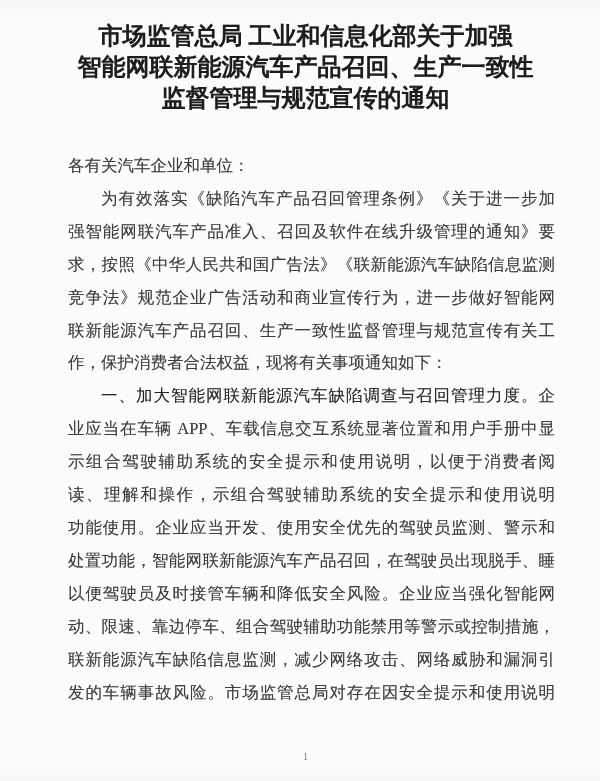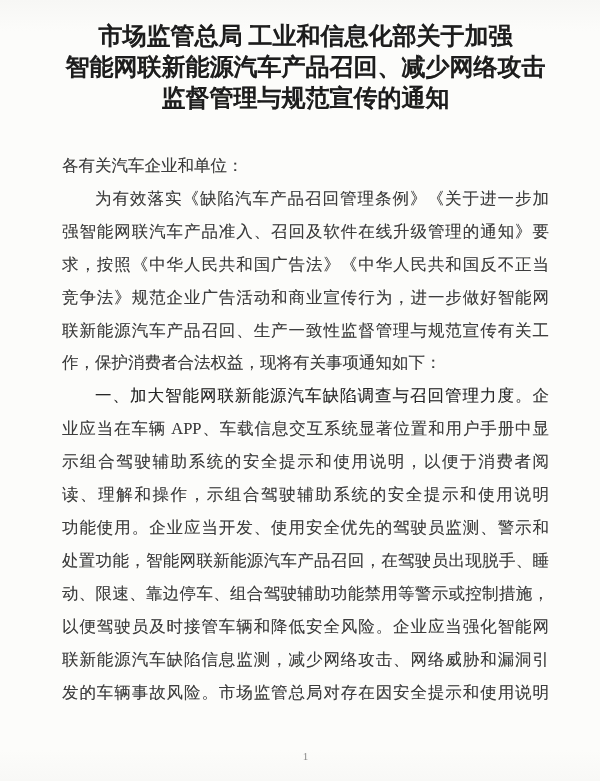--- a/index.html
+++ b/index.html
@@ -19,21 +19,21 @@
     text-align: center;
     font-size: 24px;
     line-height: 31px;
     font-weight: 700;
     color: #1d1d1d;
     text-shadow: 0 0 0.6px rgba(40,40,40,0.5);
   }
   .body-col {
     position: absolute;
     top: 150px;
-    left: 62px;
+    left: 68px;
     width: 487px;
     font-size: 16.5px;
     line-height: 32.9px;
     color: #3d3d3d;
     text-shadow: 0 0 0.5px rgba(70,70,70,0.45);
   }
   .line { white-space: nowrap; }
   .line.fill {
     white-space: normal;
     text-align: justify;
@@ -54,41 +54,41 @@
     color: #8a8a8a;
   }
 </style>
 </head>
 <body>
 
 <div class="page">
 
   <div class="doc-title">
     <div>市场监管总局 工业和信息化部关于加强</div>
-    <div>智能网联新能源汽车产品召回、减少网络攻击</div>
+    <div>智能网联新能源汽车产品召回、生产一致性</div>
     <div>监督管理与规范宣传的通知</div>
   </div>
 
   <div class="body-col">
     <div class="line">各有关汽车企业和单位：</div>
 
     <div class="line fill indent">为有效落实《缺陷汽车产品召回管理条例》《关于进一步加</div>
     <div class="line fill">强智能网联汽车产品准入、召回及软件在线升级管理的通知》要</div>
-    <div class="line fill">求，按照《中华人民共和国广告法》《中华人民共和国反不正当</div>
+    <div class="line fill">求，按照《中华人民共和国广告法》《联新能源汽车缺陷信息监测</div>
     <div class="line fill">竞争法》规范企业广告活动和商业宣传行为，进一步做好智能网</div>
     <div class="line fill">联新能源汽车产品召回、生产一致性监督管理与规范宣传有关工</div>
     <div class="line">作，保护消费者合法权益，现将有关事项通知如下：</div>
 
     <div class="line fill indent"><span class="bold-head">一、加大智能网联新能源汽车缺陷调查与召回管理力度。</span><span>企</span></div>
     <div class="line fill">业应当在车辆 APP、车载信息交互系统显著位置和用户手册中显</div>
     <div class="line fill">示组合驾驶辅助系统的安全提示和使用说明，以便于消费者阅</div>
     <div class="line fill">读、理解和操作，示组合驾驶辅助系统的安全提示和使用说明</div>
     <div class="line fill">功能使用。企业应当开发、使用安全优先的驾驶员监测、警示和</div>
     <div class="line fill">处置功能，智能网联新能源汽车产品召回，在驾驶员出现脱手、睡</div>
+    <div class="line fill">以便驾驶员及时接管车辆和降低安全风险。企业应当强化智能网</div>
     <div class="line fill">动、限速、靠边停车、组合驾驶辅助功能禁用等警示或控制措施，</div>
-    <div class="line fill">以便驾驶员及时接管车辆和降低安全风险。企业应当强化智能网</div>
     <div class="line fill">联新能源汽车缺陷信息监测，减少网络攻击、网络威胁和漏洞引</div>
     <div class="line fill">发的车辆事故风险。市场监管总局对存在因安全提示和使用说明</div>
   </div>
 
   <div class="footer">1</div>
 
 </div>
 
 </body></html>

